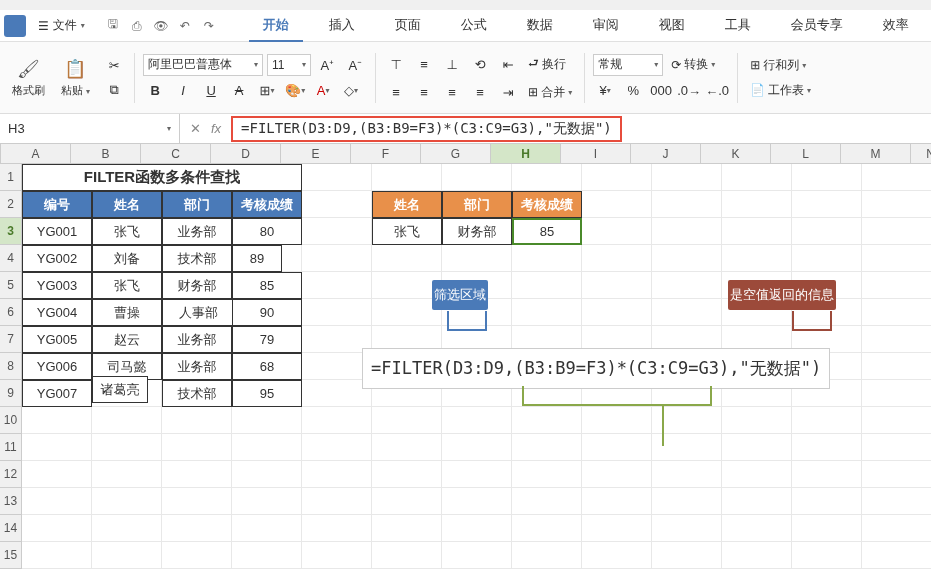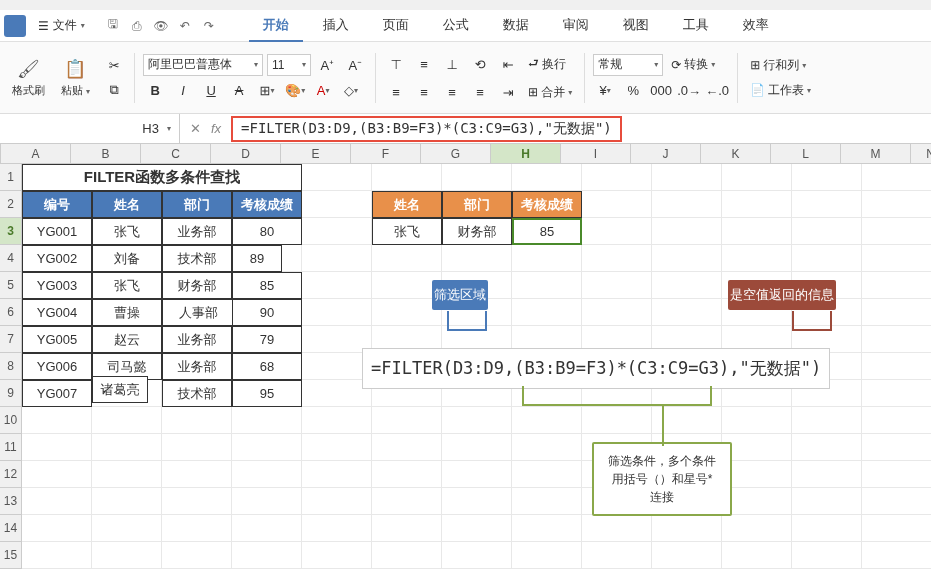--- a/index.html
+++ b/index.html
@@ -7,42 +7,42 @@
 
 
 .titlebar { height: 10px; background: #f0f0f0; }
 
 
 .menubar { display: flex; align-items: center; height: 32px; background: #fff; border-bottom: 1px solid #e0e0e0; padding: 0 4px; gap: 4px; }
 .menubar .logo { width: 22px; height: 22px; background: #4a7ab8; border-radius: 3px; }
 .menubar .file-menu { padding: 4px 8px; display: flex; align-items: center; gap: 4px; }
 .menubar .mini-icons { display: flex; gap: 8px; padding: 0 8px; }
 .menubar .mini-icon { width: 16px; height: 16px; display: flex; align-items: center; justify-content: center; color: #666; }
-.menubar .tabs { display: flex; gap: 6px; margin-left: 20px; }
+.menubar .tabs { display: flex; gap: 12px; margin-left: 20px; }
 .menubar .tab { padding: 6px 14px; font-size: 13px; color: #333; cursor: pointer; }
 .menubar .tab.active { color: #4a7ab8; font-weight: bold; border-bottom: 2px solid #4a7ab8; }
 
 
 .ribbon { display: flex; align-items: center; height: 72px; background: #fafafa; border-bottom: 1px solid #ddd; padding: 4px 8px; gap: 8px; }
 .ribbon-group-row { display: flex; align-items: center; gap: 4px; }
 .ribbon-btn-big { display: flex; flex-direction: column; align-items: center; gap: 2px; padding: 4px; cursor: pointer; }
 .ribbon-btn-big .icn { width: 24px; height: 24px; display: flex; align-items: center; justify-content: center; font-size: 18px; color: #555; }
 .ribbon-btn-big .lbl { font-size: 11px; }
 .ribbon-sep { width: 1px; height: 50px; background: #ddd; }
 .ribbon-small { display: flex; align-items: center; gap: 3px; padding: 2px 4px; cursor: pointer; font-size: 12px; }
 .font-select { width: 120px; height: 22px; border: 1px solid #ccc; font-size: 12px; padding: 0 4px; display: flex; align-items: center; justify-content: space-between; background: #fff; }
 .size-select { width: 44px; height: 22px; border: 1px solid #ccc; font-size: 12px; padding: 0 4px; display: flex; align-items: center; justify-content: space-between; background: #fff; }
 .fmt-btn { width: 24px; height: 22px; display: flex; align-items: center; justify-content: center; border: 1px solid transparent; cursor: pointer; font-size: 13px; }
 .ribbon-col { display: flex; flex-direction: column; gap: 4px; }
 .dd-arrow { font-size: 8px; color: #666; }
 
 
 .formula-bar { display: flex; align-items: center; height: 30px; border-bottom: 1px solid #ccc; }
 .name-box { width: 180px; height: 30px; border-right: 1px solid #ccc; display: flex; align-items: center; padding: 0 8px; gap: 8px; }
-.name-box-input { flex: 1; text-align: right; font-size: 13px; }
+.name-box-input { flex: 1; text-align: left; font-size: 13px; }
 .fx-icons { display: flex; align-items: center; gap: 10px; padding: 0 10px; color: #888; font-size: 13px; }
 .formula-input-wrap { flex: 1; display: flex; align-items: center; }
 .formula-highlight { border: 2px solid #e74c3c; padding: 2px 8px; font-size: 14px; font-family: Consolas, monospace; color: #333; }
 .corner { width: 22px; height: 20px; background: #f0f0f0; border-right: 1px solid #ccc; border-bottom: 1px solid #ccc; }
 .col-headers { display: flex; position: relative; }
 .col-header { height: 20px; background: #f0f0f0; border-right: 1px solid #ccc; border-bottom: 1px solid #ccc; display: flex; align-items: center; justify-content: center; font-size: 12px; color: #555; }
 .col-header.active { background: #d4e6c8; color: #4a7a2a; font-weight: bold; }
 .row-headers { display: flex; flex-direction: column; }
 .row-header { width: 22px; background: #f0f0f0; border-right: 1px solid #ccc; border-bottom: 1px solid #ccc; display: flex; align-items: center; justify-content: center; font-size: 12px; color: #555; }
 .row-header.active { background: #d4e6c8; color: #4a7a2a; font-weight: bold; }
@@ -93,20 +93,21 @@
   </div>
   <div class="tabs">
     <div class="tab active">开始</div>
     <div class="tab">插入</div>
     <div class="tab">页面</div>
     <div class="tab">公式</div>
     <div class="tab">数据</div>
     <div class="tab">审阅</div>
     <div class="tab">视图</div>
     <div class="tab">工具</div>
+    <div class="tab">会员专享</div>
     <div class="tab">效率</div>
   </div>
 </div>
 
 <div class="ribbon">
   <div class="ribbon-btn-big">
     <span class="icn">🖌</span>
     <span class="lbl">格式刷</span>
   </div>
   <div class="ribbon-col">
@@ -472,20 +473,19 @@
         <div class="cell td-bordered" style="left: 210px; top: 216px; width: 70px; height: 27px;">95</div>
         <div class="cell th-orange" style="left: 350px; top: 27px; width: 70px; height: 27px;">姓名</div>
         <div class="cell th-orange" style="left: 420px; top: 27px; width: 70px; height: 27px;">部门</div>
         <div class="cell th-orange" style="left: 490px; top: 27px; width: 70px; height: 27px;">考核成绩</div>
         <div class="cell td-bordered" style="left: 350px; top: 54px; width: 70px; height: 27px;">张飞</div>
         <div class="cell td-bordered" style="left: 420px; top: 54px; width: 70px; height: 27px;">财务部</div>
         <div class="cell td-bordered cell-selected" style="left: 490px; top: 54px; width: 70px; height: 27px;">85</div>
         <div class="annotation-box ann-blue" style="left: 410px; top: 116px;">筛选区域</div>
         <div class="annotation-box ann-red" style="left: 706px; top: 116px;">是空值返回的信息</div>
         <div class="formula-display" style="left: 340px; top: 184px;">=FILTER(D3:D9,(B3:B9=F3)*(C3:C9=G3),"无数据")</div>
-        <div class="annotation-box ann-green" style="left: 570px; top: 278px;">筛选条件，多个条件用括号（）和星号*连接</div>
         <div class="bracket bracket-blue" style="left: 425px; top: 147px; width: 40px; height: 20px;"></div>
         <div class="bracket bracket-red" style="left: 770px; top: 147px; width: 40px; height: 20px;"></div>
         <div class="bracket bracket-green bracket-up" style="left: 500px; top: 222px; width: 190px; height: 20px; border-top: none; border-bottom: 2px solid rgb(138, 168, 74);"></div>
         <div style="position: absolute; left: 640px; top: 242px; width: 2px; height: 40px; background: rgb(138, 168, 74);"></div>
       </div>
   </div>
 </div>
 
 </body></html>

